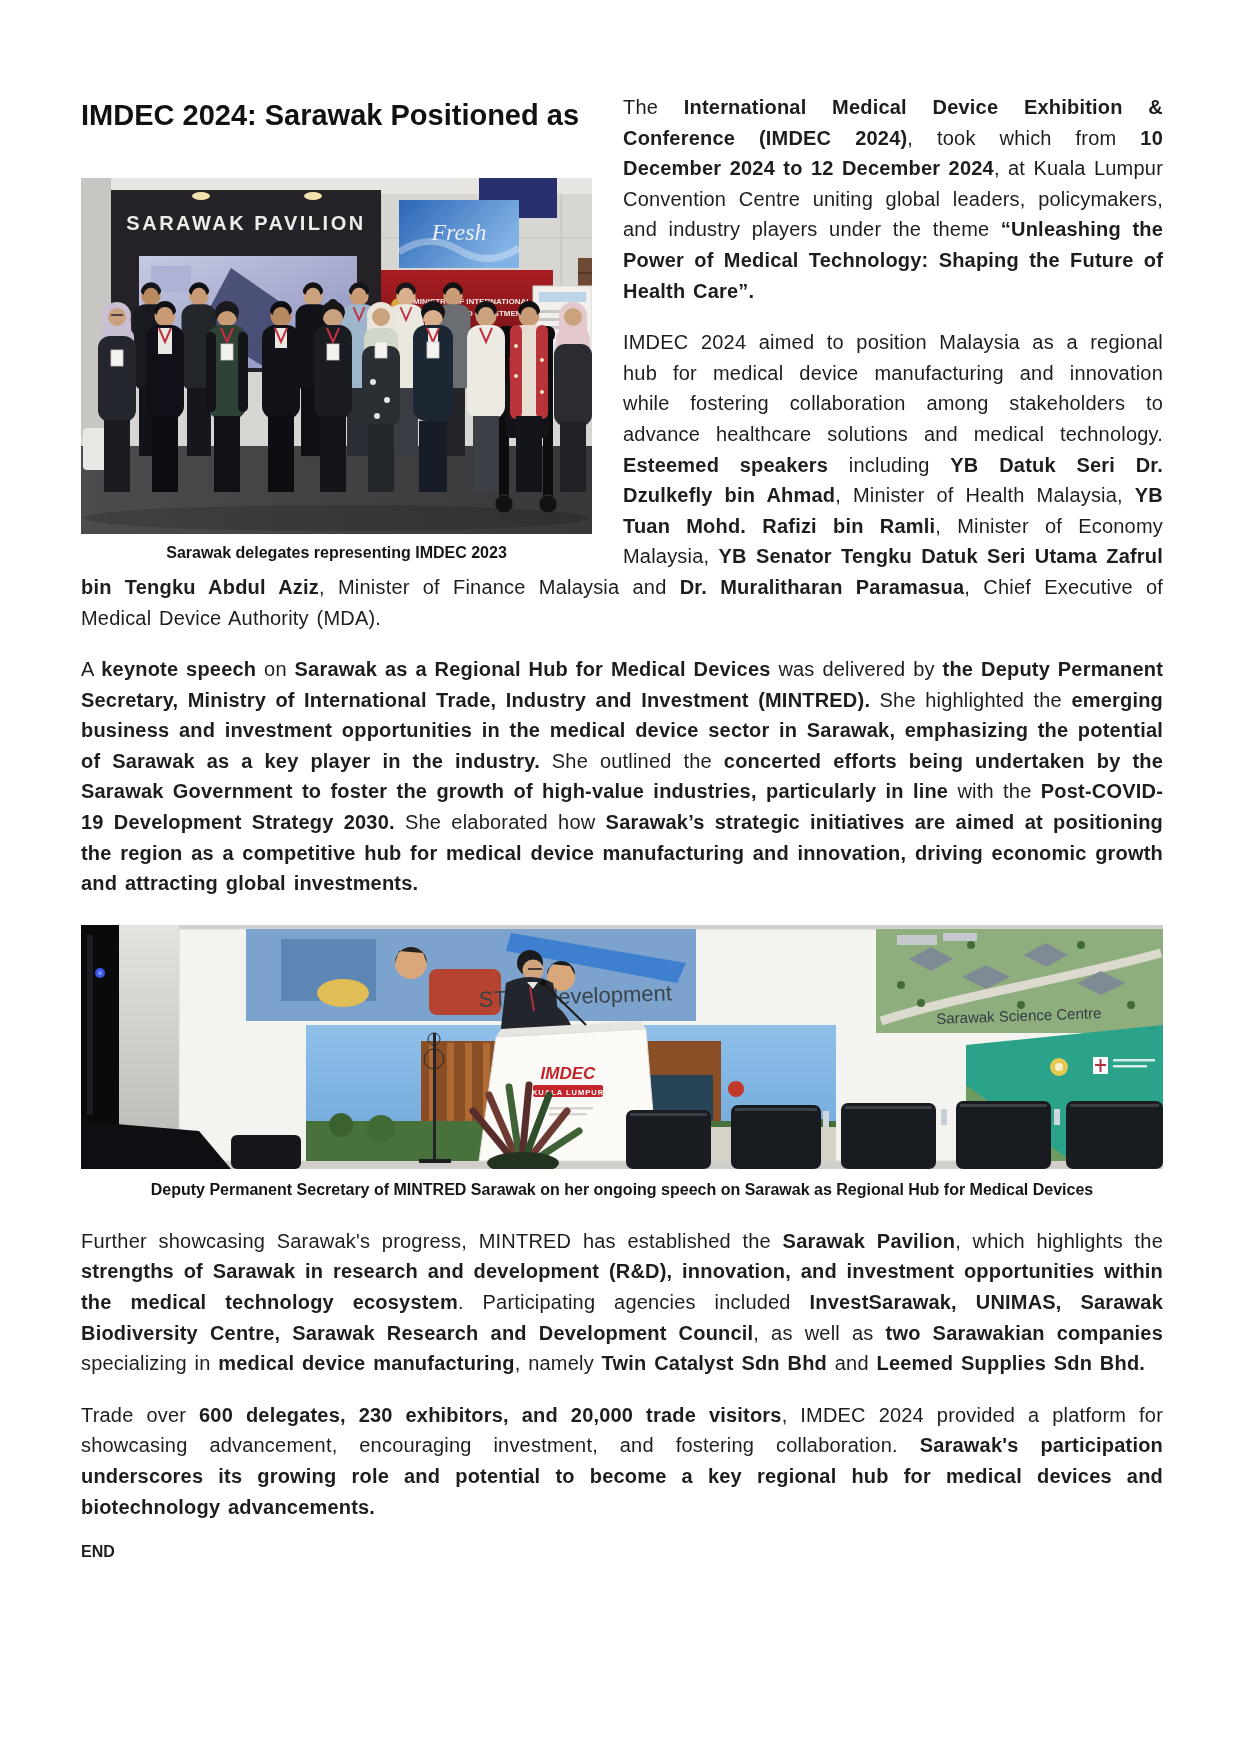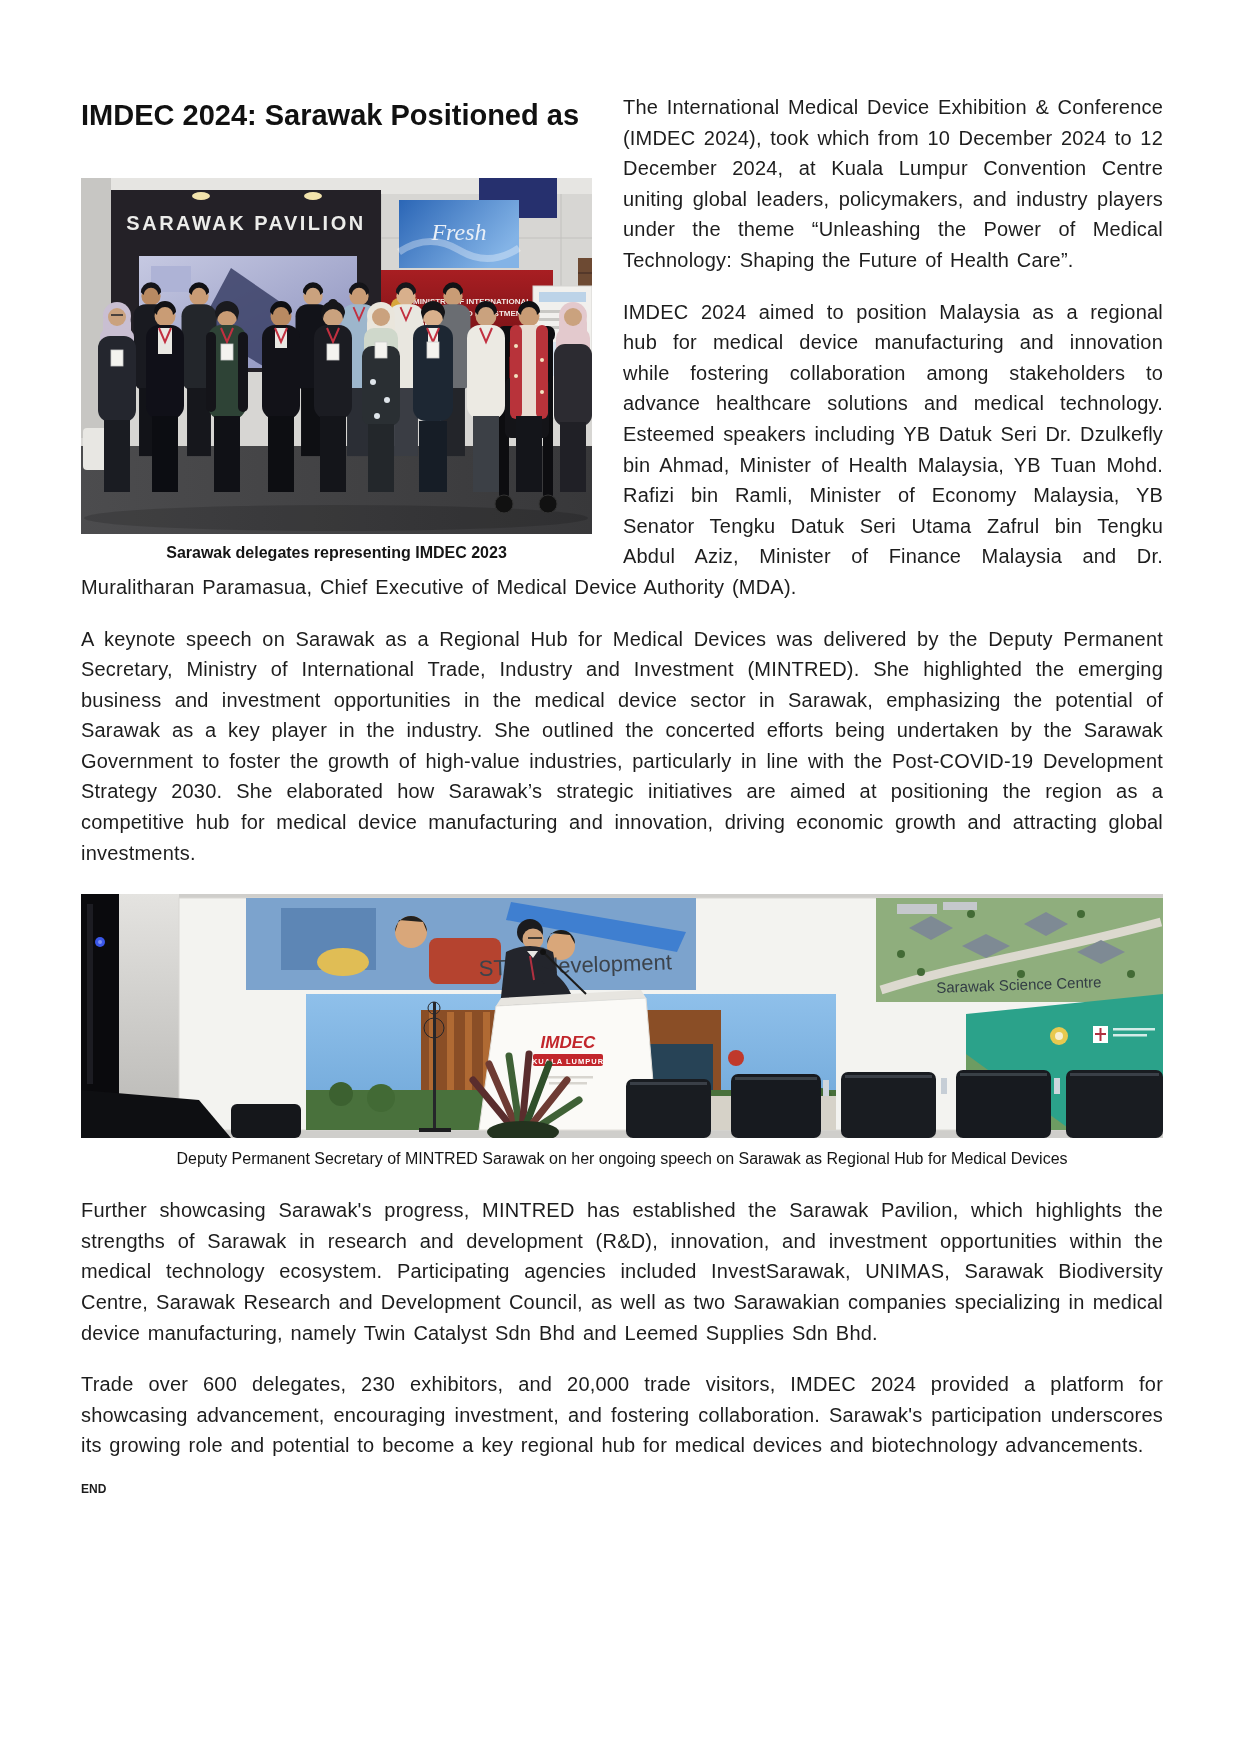--- a/index.html
+++ b/index.html
@@ -9,25 +9,25 @@
     padding:92px 78px 29px 81px;
     font-family:"Liberation Sans", sans-serif; color:#1d1d1d;
     position:relative; overflow:hidden;
   }
   .lead-float { float:left; width:511px; margin-right:31px; }
   h1.title { font-size:29px; line-height:46px; font-weight:700; color:#111; margin-bottom:40px; }
   .tline { display:block; white-space:nowrap; }
   .photo1 { width:511px; height:356px; display:block; }
   .figcap { font-weight:700; font-size:16px; text-align:center; margin-top:10px; color:#151515; }
   p.body { font-size:20px; line-height:30.6px; text-align:justify; margin-bottom:21px; letter-spacing:0.2px; word-spacing:2px; }
-  p.body b { font-weight:400; }
+  p.body b { font-weight:700; }
   .photo2wrap { clear:both; margin-top:26px; }
   .photo2 { width:1082px; height:244px; display:block; }
-  .figcap2 { font-weight:400; font-size:16px; text-align:center; margin:12px 0 27px; color:#151515; }
-  .endline { font-weight:700; font-size:12px; margin-top:2px; margin-bottom:25px; }
+  .figcap2 { font-weight:700; font-size:16px; text-align:center; margin:12px 0 27px; color:#151515; }
+  .endline { font-weight:700; font-size:16px; margin-top:2px; margin-bottom:25px; }
   .pubdate { font-weight:700; font-size:16px; }
   svg text { font-family:"Liberation Sans", sans-serif; }
   svg .serif { font-family:"Liberation Serif", serif; }
 </style>
 </head>
 <body>
 
 <div class="page">
 
   <div class="lead-float">

